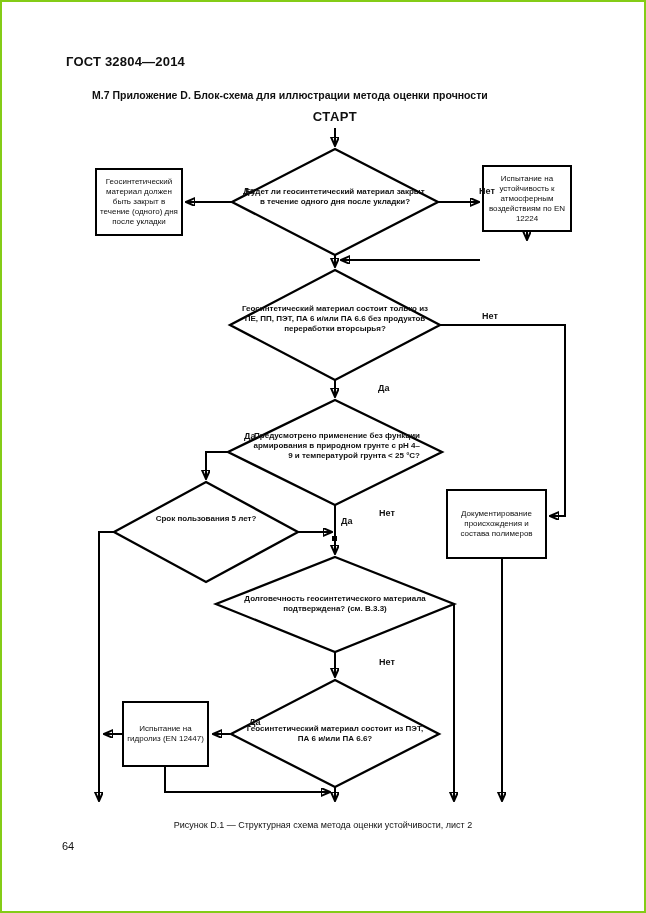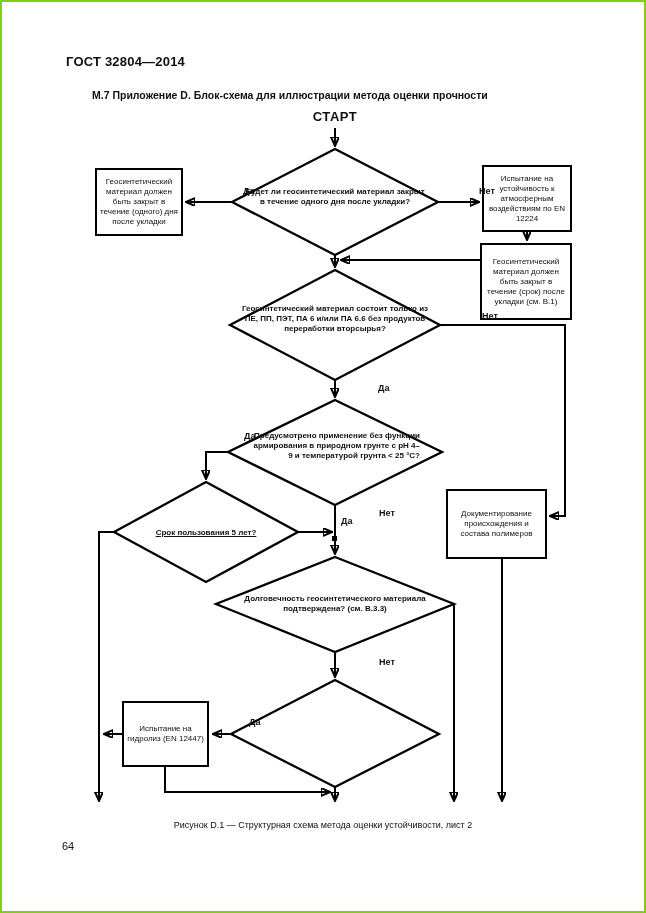--- a/index.html
+++ b/index.html
@@ -65,26 +65,26 @@
     <polygon points="333,268 438,323 333,378 228,323"></polygon>
     <polygon points="333,398 440,450 333,503 226,450"></polygon>
     <polygon points="204,480 296,530 204,580 112,530"></polygon>
     <polygon points="333,555 452,602 333,650 214,602"></polygon>
     <polygon points="333,678 437,732 333,785 229,732"></polygon>
   </svg>
 
   <div class="node-text" style="left:243px;top:185px;width:180px;">Будет ли геосинтетический материал закрыт в течение одного дня после укладки?</div>
   <div class="node-text" style="left:238px;top:302px;width:190px;">Геосинтетический материал состоит только из ПЕ, ПП, ПЭТ, ПА 6 и/или ПА 6.6 без продуктов переработки вторсырья?</div>
   <div class="node-text" style="left:248px;top:429px;width:170px;text-align:right;">Предусмотрено применение без функции армирования в природном грунте с pH 4–9 и температурой грунта &lt; 25 °С?</div>
-  <div class="node-text" style="left:129px;top:526px;width:150px;text-decoration:underline;">Срок пользования 5 лет?</div>
+  <div class="node-text" style="left:129px;top:512px;width:150px;">Срок пользования 5 лет?</div>
   <div class="node-text" style="left:233px;top:592px;width:200px;">Долговечность геосинтетического материала подтверждена? (см. В.3.3)</div>
+  <div class="node-text" style="left:238px;top:722px;width:190px;">Геосинтетический материал состоит из ПЭТ, ПА 6 и/или ПА 6.6?</div>
 
   <div class="fbox" style="left:93px;top:166px;width:88px;height:68px;">Геосинтетический материал должен быть закрыт в течение (одного) дня после укладки</div>
   <div class="fbox" style="left:480px;top:163px;width:90px;height:67px;">Испытание на устойчивость к атмосферным воздействиям по EN 12224</div>
-  <div class="fbox" style="left:478px;top:241px;width:92px;height:77px;">Геосинтетический материал должен быть закрыт в течение (срок) после укладки (см. В.1)</div>
   <div class="fbox" style="left:444px;top:487px;width:101px;height:70px;">Документирование происхождения и состава полимеров</div>
   <div class="fbox" style="left:120px;top:699px;width:87px;height:66px;">Испытание на гидролиз (EN 12447)</div>
 
   <div class="yn" style="left:205px;top:184px;">Да</div>
   <div class="yn" style="left:441px;top:184px;">Нет</div>
   <div class="yn" style="left:444px;top:309px;">Нет</div>
   <div class="yn" style="left:340px;top:381px;">Да</div>
   <div class="yn" style="left:206px;top:429px;">Да</div>
   <div class="yn" style="left:341px;top:506px;">Нет</div>
   <div class="yn" style="left:303px;top:514px;">Да</div>

